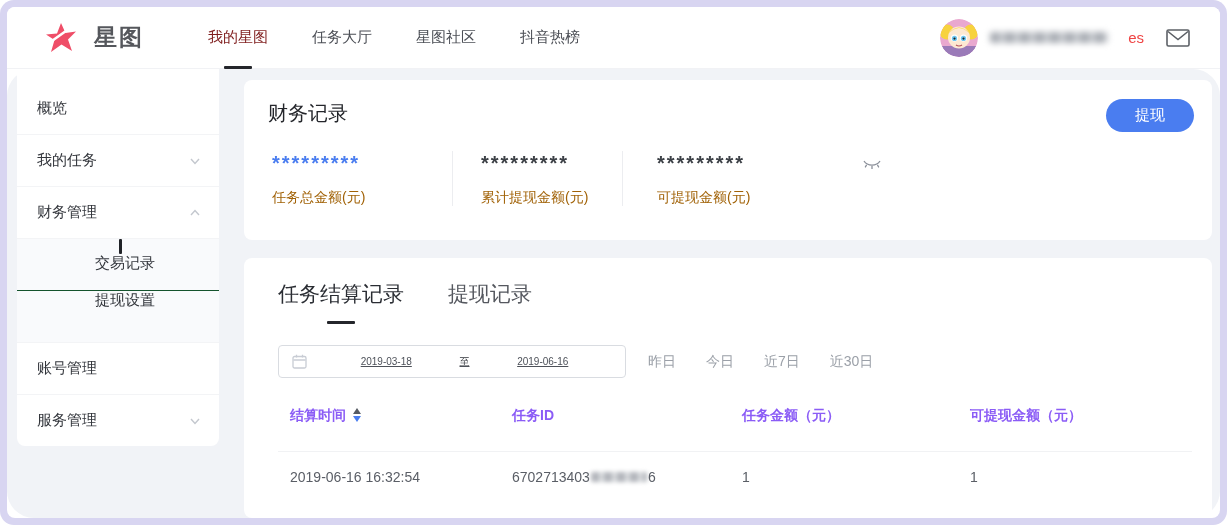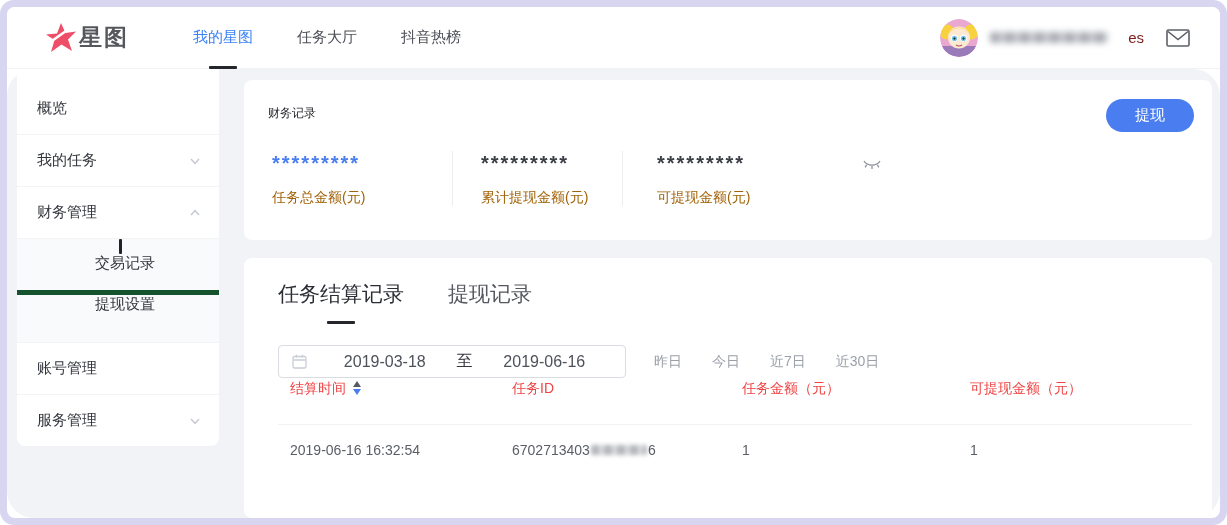--- a/index.html
+++ b/index.html
@@ -6,56 +6,56 @@
   html,body { width:1227px; height:525px; }
   body { font-family: "Liberation Sans", "DejaVu Sans", sans-serif; }
 
   .frame { width:1227px; height:525px; background:#d8d5f1; padding:7px; border-radius:14px; }
   .page { width:100%; height:100%; background:#fff; border-radius:8px; overflow:hidden;
           display:flex; flex-direction:column; }
 
   
   .topbar { height:62px; flex:0 0 62px; display:flex; align-items:center;
             padding:0 30px 0 38px; border-bottom:1px solid #f1f2f5; background:#fff; }
-  .logo { display:flex; align-items:center; gap:2px; cursor:pointer; }
+  .logo { display:flex; align-items:center; gap:17px; cursor:pointer; }
   .logo-text { font-size:23px; font-weight:700; color:#55575c; letter-spacing:2px; }
   .nav { display:flex; height:62px; margin-left:64px; }
   .nav-item { position:relative; display:flex; align-items:center; margin-right:44px;
               font-size:15px; color:#4c4f56; cursor:pointer; }
-  .nav-item.active { color:#3b82f6; }
+  .nav-item.active { color:#7f1d1d; }
   .nav-underline { position:absolute; bottom:0; left:50%; transform:translateX(-50%);
                    width:28px; height:3px; background:#24262b; border-radius:1px; }
   .top-right { margin-left:auto; display:flex; align-items:center; }
   .avatar { width:38px; height:38px; border-radius:50%; overflow:hidden; flex:0 0 38px; cursor:pointer; }
   .user { display:flex; align-items:center; margin-left:12px; cursor:pointer; }
   .redact-bar { display:inline-block; width:118px; height:11px; border-radius:3px;
                 background:repeating-linear-gradient(90deg,#a7abb2 0 9px,#c9ccd1 9px 15px);
                 filter:blur(3px); }
-  .user-suffix { font-size:15px; color:#7f1d1d; margin-left:20px; }
+  .user-suffix { font-size:15px; color:#ef4444; margin-left:20px; }
   .mail { margin-left:22px; display:flex; align-items:center; cursor:pointer; }
 
   
   .content { flex:1; background:#f1f3f7; display:flex; padding-left:10px; min-height:0;border-radius:27px; }
 
   .sidebar { width:202px; flex:0 0 202px; background:#fff; padding-top:13px;
              align-self:flex-start; border-radius:0 0 8px 8px; }
   .side-item { height:52px; display:flex; align-items:center; padding:0 18px 0 20px;
                font-size:15px; color:#33363c; cursor:pointer; }
   .side-item + .side-item { border-top:1px solid #f3f4f6; }
   .side-item.sub { padding-left:32px; background:#f9fafc;flex-direction:column; }
-  .side-item.sub + .side-item.sub { border-top:5px solid #14532d; }
+  .side-item.sub + .side-item.sub { border-top:1px solid #14532d; }
   .sel-bar { width:3px; height:15px; background:#202227; margin-right:9px; border-radius:1px; }
   .chev { margin-left:auto; display:flex; }
 
   .main { flex:1; display:flex; flex-direction:column; margin:11px 8px 0 25px; min-width:0; }
   .card { background:#fff; border-radius:8px; }
 
   
   .card1 { flex:0 0 160px; height:160px; padding:22px 20px 0 24px; position:relative; }
-  .fin-title { font-size:12px; font-weight:500; color:#24262b; line-height:22px; }
+  .fin-title { font-size:20px; font-weight:500; color:#24262b; line-height:22px; }
   .withdraw-btn { position:absolute; top:19px; right:18px; width:88px; height:33px;
                   border:none; border-radius:17px; background:#4a7df0; color:#fff;
                   font-size:15px; font-family:inherit; cursor:pointer; }
   .stats { display:flex; align-items:flex-start; margin-top:27px; padding-left:4px; }
   .stat { width:180px; }
   .stat + .stat { border-left:1px solid #ecedf0; }
   .stat.s2 { width:170px; padding-left:28px; }
   .stat.s3 { width:200px; padding-left:34px; }
   .stat-value { font-size:20px; font-weight:700; letter-spacing:2px; color:#3c4046;
                 line-height:24px; }
@@ -65,30 +65,30 @@
 
   
   .card2 { flex:1; margin-top:18px; padding:22px 20px 0 34px; min-height:0; overflow:hidden; }
   .tabs { display:flex; }
   .tab { margin-right:44px; font-size:21px; color:#55585f; display:flex;
          flex-direction:column; align-items:center; cursor:pointer; }
   .tab.active { color:#2a2d33; }
   .tab-underline { width:28px; height:3px; background:#24262b; border-radius:1px; margin-top:13px; }
   .filter-row { display:flex; align-items:center; margin-top:21px; }
   .date-range { width:348px; height:33px; border:1px solid #d9dce1; border-radius:4px;
-                display:flex; align-items:center; padding:0 13px; font-size:16px;
-                color:#4d5159; cursor:pointer; background:#fff; }
+                display:flex; align-items:center; padding:0 13px; font-size:10px;
+                color:#4d5159; cursor:pointer; background:#fff;text-decoration:underline; }
   .cal { display:flex; margin-right:10px; }
   .date-val { flex:1; text-align:center; }
   .date-sep { color:#33363c; padding:0 4px; }
-  .quick { display:flex; margin-left:28px; font-size:14px; color:#9ba0a8; }
+  .quick { display:flex; margin-left:22px; font-size:14px; color:#9ba0a8; }
   .quick span { margin-right:30px; cursor:pointer; }
 
   .thead { display:grid; grid-template-columns:222px 230px 228px 1fr; padding-left:12px;
-           font-size:14px; font-weight:400; color:#ef4444; line-height:20px; }
+           margin-top:27px; font-size:14px; font-weight:700; color:#8b5cf6; line-height:20px; }
   .th-time { display:flex; align-items:center; }
   .sorter { display:inline-flex; flex-direction:column; gap:2px; margin-left:7px; cursor:pointer; }
   .caret-up { width:0; height:0; border-left:4.5px solid transparent;
               border-right:4.5px solid transparent; border-bottom:6px solid #565b63; }
   .caret-down { width:0; height:0; border-left:4.5px solid transparent;
                 border-right:4.5px solid transparent; border-top:6px solid #4a7df0; }
   .row-sep { border-bottom:1px solid #f1f2f4; margin-top:26px; }
   .trow { display:grid; grid-template-columns:222px 230px 228px 1fr; padding-left:12px;
           height:50px; align-items:center; font-size:14px; color:#5a5e66; }
   .id-cell { display:flex; align-items:center; }
@@ -114,20 +114,23 @@
         <span class="logo-text">星图</span>
       </div>
 
       <div class="nav">
         <div class="nav-item active">
           <span>我的星图</span>
           <span class="nav-underline"></span>
         </div>
         <div class="nav-item">
           <span>任务大厅</span>
+        </div>
+        <div class="nav-item">
+          <span>星图社区</span>
         </div>
         <div class="nav-item">
           <span>抖音热榜</span>
         </div>
       </div>
 
       <div class="top-right">
         <div class="avatar">
           <svg width="38" height="38" viewBox="0 0 38 38">
             <defs>

